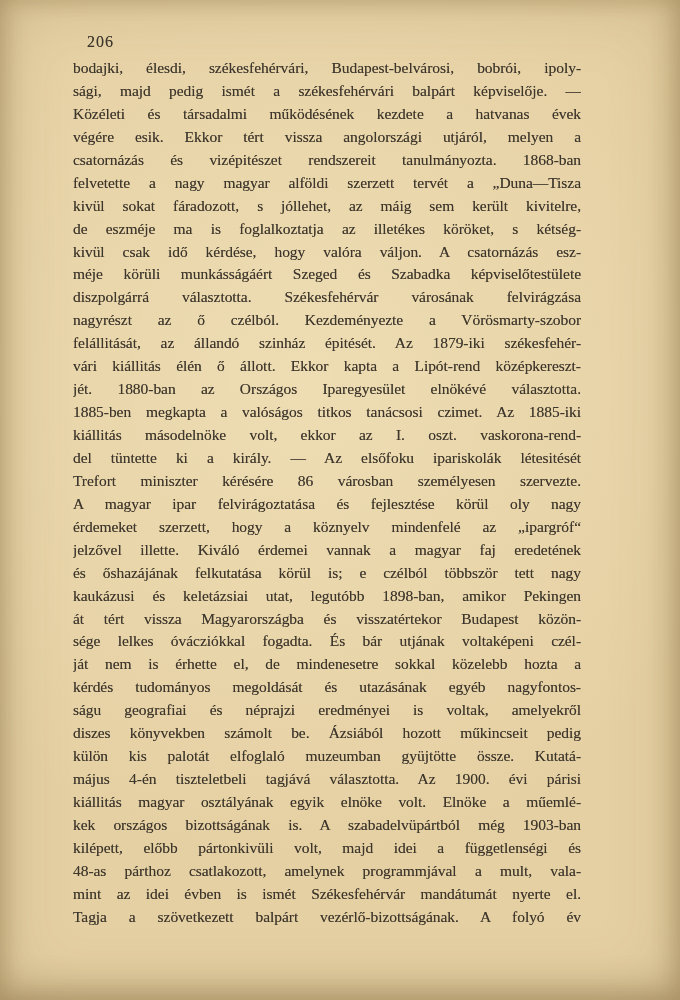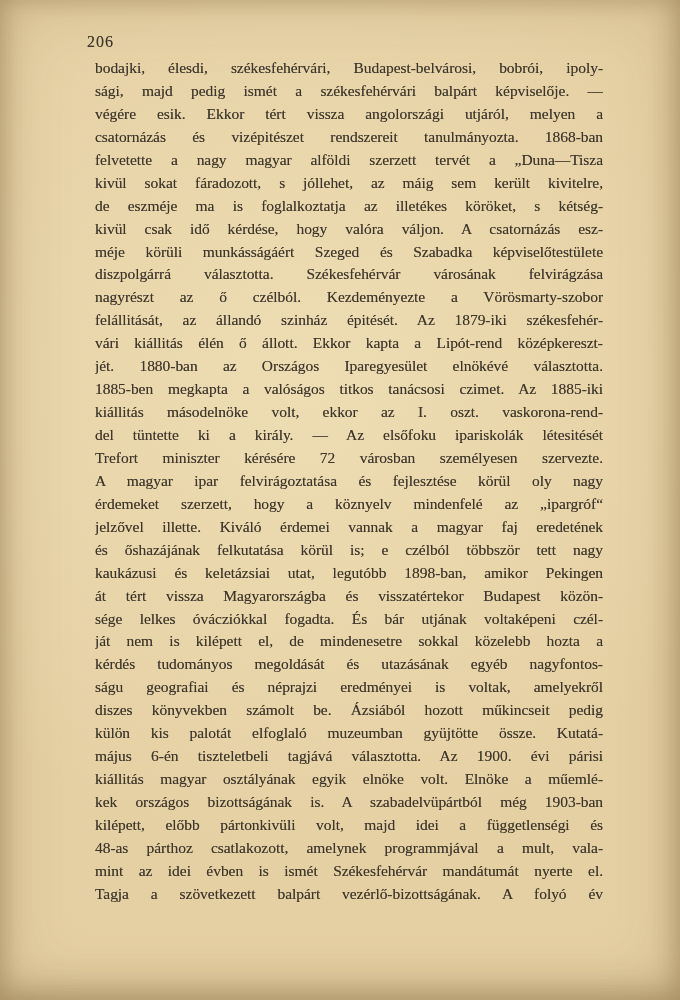--- a/index.html
+++ b/index.html
@@ -32,21 +32,21 @@
     position: absolute;
     left: 87px;
     top: 13px;
     font-size: 16px;
     letter-spacing: 1px;
     text-shadow: 0 0 0.5px rgba(55, 47, 33, 0.55);
     margin-top: 20px;
   }
   .text-block {
     position: absolute;
-    left: 95px;
+    left: 73px;
     top: 57px;
     width: 508px;
   }
   .text-line {
     height: 22.95px;
     line-height: 22.95px;
     font-size: 15.5px;
     letter-spacing: -0.05px;
     text-align: justify;
     text-align-last: justify;
@@ -55,49 +55,50 @@
   }
 </style>
 </head>
 <body>
 
 <div class="scan" style="--paper: #e5d0a3; --ink: #3d362c;">
   <div class="page-number">206</div>
   <div class="text-block" id="text-block">
       <div class="text-line">bodajki, élesdi, székesfehérvári, Budapest-belvárosi, bobrói, ipoly-</div>
       <div class="text-line">sági, majd pedig ismét a székesfehérvári balpárt képviselője. —</div>
+      <div class="text-line">Közéleti és társadalmi működésének kezdete a hatvanas évek</div>
       <div class="text-line">végére esik. Ekkor tért vissza angolországi utjáról, melyen a</div>
       <div class="text-line">csatornázás és vizépitészet rendszereit tanulmányozta. 1868-ban</div>
       <div class="text-line">felvetette a nagy magyar alföldi szerzett tervét a „Duna—Tisza</div>
       <div class="text-line">kivül sokat fáradozott, s jóllehet, az máig sem került kivitelre,</div>
       <div class="text-line">de eszméje ma is foglalkoztatja az illetékes köröket, s kétség-</div>
       <div class="text-line">kivül csak idő kérdése, hogy valóra váljon. A csatornázás esz-</div>
       <div class="text-line">méje körüli munkásságáért Szeged és Szabadka képviselőtestülete</div>
       <div class="text-line">diszpolgárrá választotta. Székesfehérvár városának felvirágzása</div>
       <div class="text-line">nagyrészt az ő czélból. Kezdeményezte a Vörösmarty-szobor</div>
       <div class="text-line">felállitását, az állandó szinház épitését. Az 1879-iki székesfehér-</div>
       <div class="text-line">vári kiállitás élén ő állott. Ekkor kapta a Lipót-rend középkereszt-</div>
       <div class="text-line">jét. 1880-ban az Országos Iparegyesület elnökévé választotta.</div>
       <div class="text-line">1885-ben megkapta a valóságos titkos tanácsosi czimet. Az 1885-iki</div>
       <div class="text-line">kiállitás másodelnöke volt, ekkor az I. oszt. vaskorona-rend-</div>
       <div class="text-line">del tüntette ki a király. — Az elsőfoku ipariskolák létesitését</div>
-      <div class="text-line">Trefort miniszter kérésére 72 városban személyesen szervezte.</div>
+      <div class="text-line">Trefort miniszter kérésére 86 városban személyesen szervezte.</div>
       <div class="text-line">A magyar ipar felvirágoztatása és fejlesztése körül oly nagy</div>
       <div class="text-line">érdemeket szerzett, hogy a köznyelv mindenfelé az „ipargróf“</div>
       <div class="text-line">jelzővel illette. Kiváló érdemei vannak a magyar faj eredetének</div>
       <div class="text-line">és őshazájának felkutatása körül is; e czélból többször tett nagy</div>
       <div class="text-line">kaukázusi és keletázsiai utat, legutóbb 1898-ban, amikor Pekingen</div>
       <div class="text-line">át tért vissza Magyarországba és visszatértekor Budapest közön-</div>
       <div class="text-line">sége lelkes óvácziókkal fogadta. És bár utjának voltaképeni czél-</div>
-      <div class="text-line">ját nem is kilépett el, de mindenesetre sokkal közelebb hozta a</div>
+      <div class="text-line">ját nem is érhette el, de mindenesetre sokkal közelebb hozta a</div>
       <div class="text-line">kérdés tudományos megoldását és utazásának egyéb nagyfontos-</div>
       <div class="text-line">ságu geografiai és néprajzi eredményei is voltak, amelyekről</div>
       <div class="text-line">diszes könyvekben számolt be. Ázsiából hozott műkincseit pedig</div>
       <div class="text-line">külön kis palotát elfoglaló muzeumban gyüjtötte össze. Kutatá-</div>
-      <div class="text-line">május 6-én tiszteletbeli tagjává választotta. Az 1900. évi párisi</div>
+      <div class="text-line">május 4-én tiszteletbeli tagjává választotta. Az 1900. évi párisi</div>
       <div class="text-line">kiállitás magyar osztályának egyik elnöke volt. Elnöke a műemlé-</div>
       <div class="text-line">kek országos bizottságának is. A szabadelvüpártból még 1903-ban</div>
       <div class="text-line">kilépett, előbb pártonkivüli volt, majd idei a függetlenségi és</div>
       <div class="text-line">48-as párthoz csatlakozott, amelynek programmjával a mult, vala-</div>
       <div class="text-line">mint az idei évben is ismét Székesfehérvár mandátumát nyerte el.</div>
       <div class="text-line">Tagja a szövetkezett balpárt vezérlő-bizottságának. A folyó év</div>
     </div>
 </div>
 
 </body></html>

